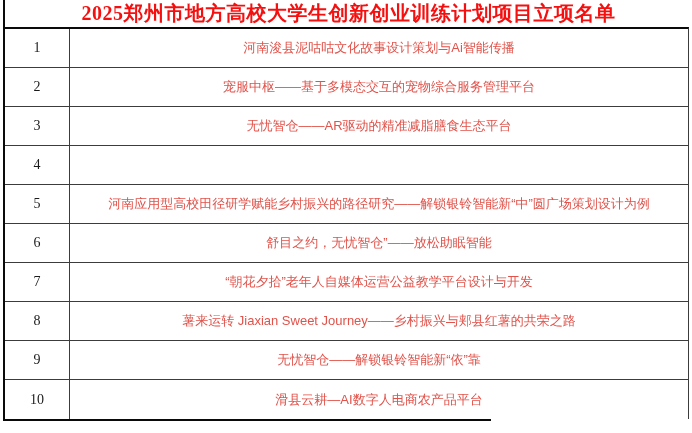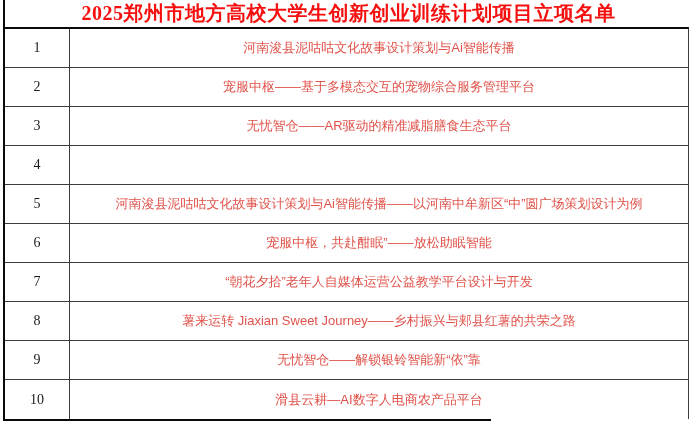--- a/index.html
+++ b/index.html
@@ -84,25 +84,25 @@
       </div>
       <div class="row">
         <div class="cell no">3</div>
         <div class="cell proj">无忧智仓——AR驱动的精准减脂膳食生态平台</div>
       </div>
       <div class="row">
         <div class="cell no">4</div>
       </div>
       <div class="row">
         <div class="cell no">5</div>
-        <div class="cell proj">河南浚县泥咕咕文化故事设计策划与Ai智能传播——以河南中牟新区“中”圆广场策划设计为例</div>
+        <div class="cell proj">河南应用型高校田径研学赋能乡村振兴的路径研究——解锁银铃智能新“中”圆广场策划设计为例</div>
       </div>
       <div class="row">
         <div class="cell no">6</div>
-        <div class="cell proj">宠服中枢，共赴酣眠”——放松助眠智能</div>
+        <div class="cell proj">舒目之约，无忧智仓”——放松助眠智能</div>
       </div>
       <div class="row">
         <div class="cell no">7</div>
         <div class="cell proj">“朝花夕拾”老年人自媒体运营公益教学平台设计与开发</div>
       </div>
       <div class="row">
         <div class="cell no">8</div>
         <div class="cell proj">薯来运转 Jiaxian Sweet Journey——乡村振兴与郏县红薯的共荣之路</div>
       </div>
       <div class="row">

